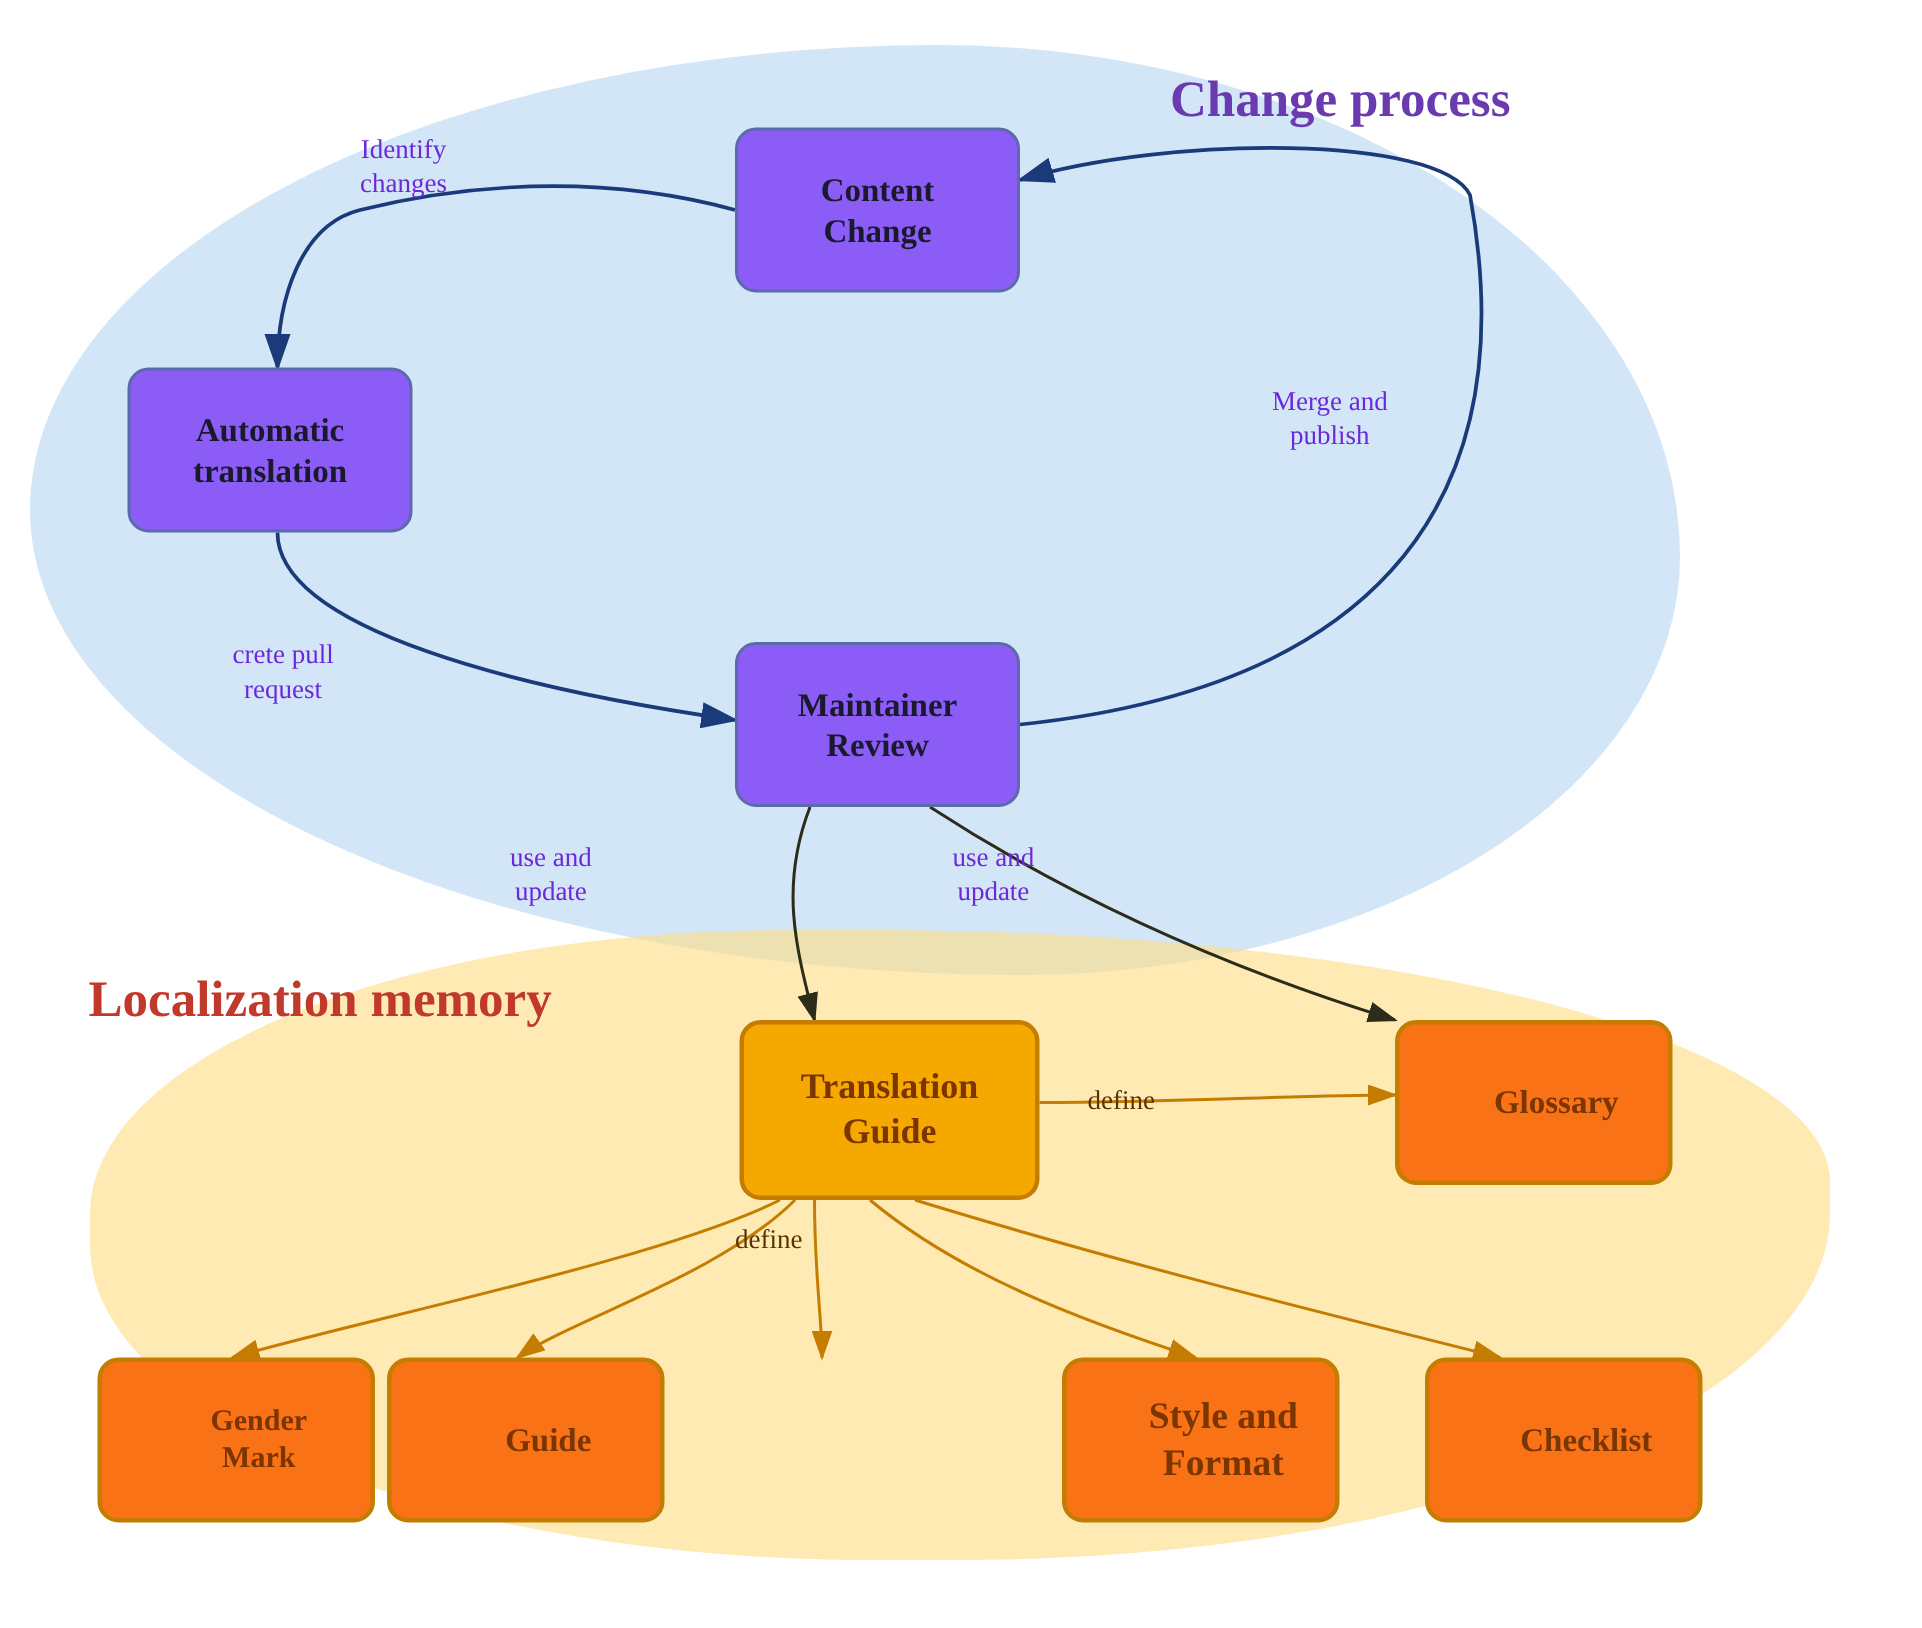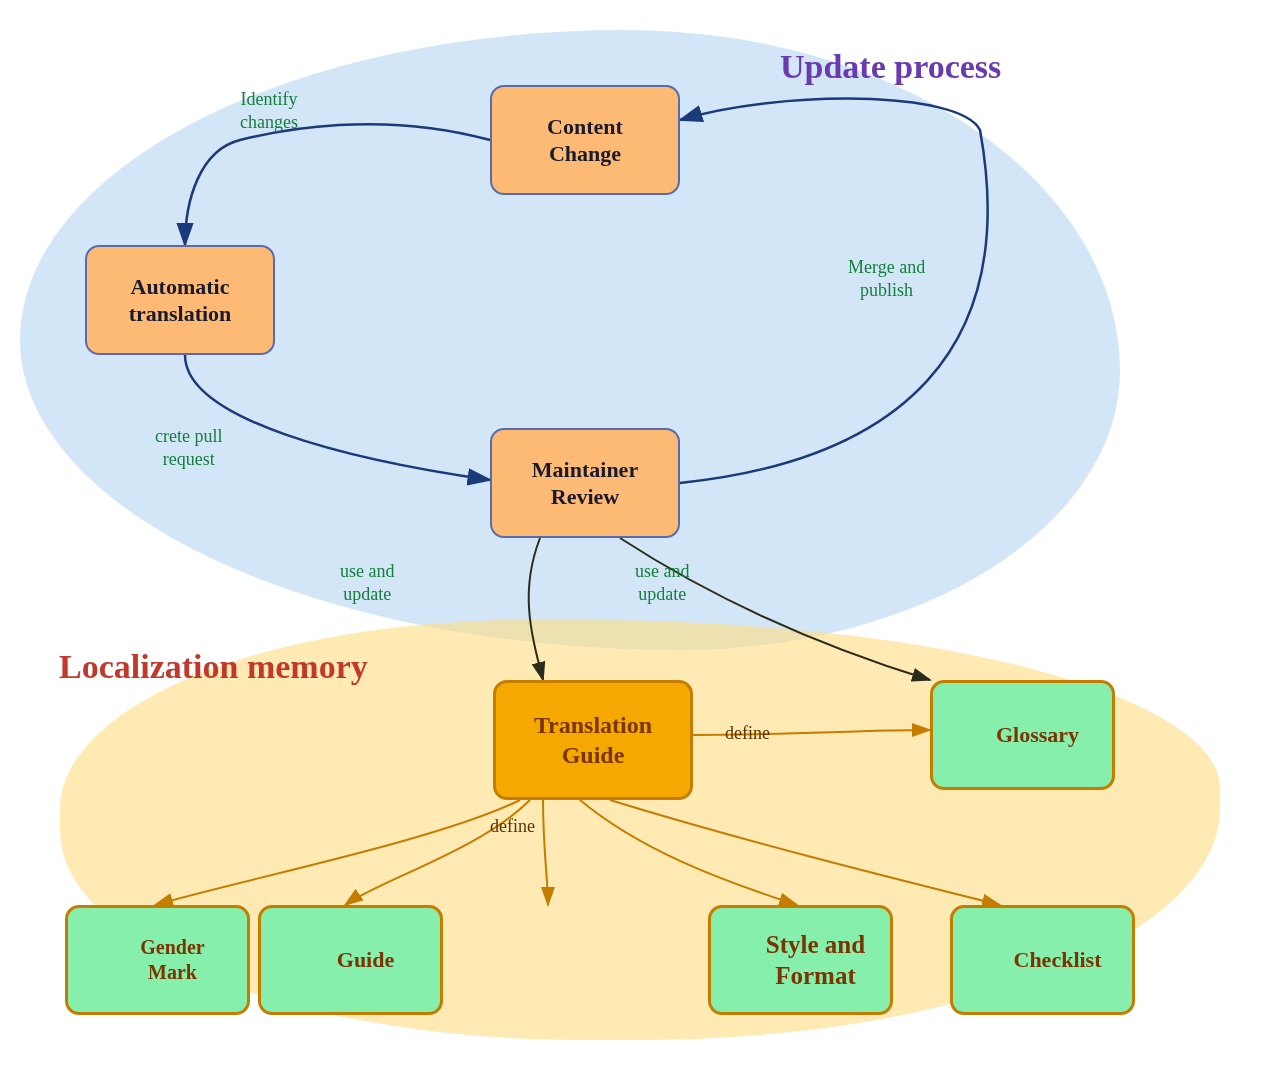--- a/index.html
+++ b/index.html
@@ -44,48 +44,48 @@
       align-items: center;
       justify-content: center;
       text-align: center;
       font-size: 22px;
       font-weight: bold;
       font-family: 'Comic Sans MS', 'Chalkboard SE', cursive;
       padding: 10px 14px;
       line-height: 1.25;
     }
     .box-blue {
-      background: #fdba74;
+      background: #8b5cf6;
       border: 2.5px solid #5a6aaa;
       color: #1a1a2e;
       width: 190px;
       height: 110px;
     }
     .box-orange {
-      background: #86efac;
+      background: #f97316;
       border: 3px solid #c47d00;
       color: #7a3500;
       width: 185px;
       height: 110px;
       padding-left: 44px;
     }
     .box-orange-lg {
       background: #f5a800;
       border: 3px solid #c47d00;
       color: #7a3500;
       width: 200px;
       height: 120px;
       font-size: 24px;
     }
 
     
     .label {
       position: absolute;
       font-family: 'Comic Sans MS', 'Chalkboard SE', cursive;
-      color: #15803d;
+      color: #6d28d9;
       font-size: 18px;
       text-align: center;
       line-height: 1.3;
     }
 
     
     .section-title {
       position: absolute;
       font-family: 'Comic Sans MS', 'Chalkboard SE', cursive;
       font-size: 34px;
@@ -101,21 +101,21 @@
     }
   </style>
 </head>
 <body>
 
 <div class="canvas">
 
   <div class="blue-blob"></div>
   <div class="orange-blob"></div>
 
-  <div class="section-title" style="top:48px; left:780px; color:#6a3ab0;">Update process</div>
+  <div class="section-title" style="top:48px; left:780px; color:#6a3ab0;">Change process</div>
   <div class="section-title" style="top:648px; left:59px; color:#c0392b;">Localization memory</div>
 
   <svg class="arrows">
     <defs>
       <marker id="arrowBlue" markerWidth="10" markerHeight="7" refX="9" refY="3.5" orient="auto">
         <polygon points="0 0, 10 3.5, 0 7" fill="#1a3a7a"></polygon>
       </marker>
       <marker id="arrowBlue2" markerWidth="10" markerHeight="7" refX="9" refY="3.5" orient="auto">
         <polygon points="0 0, 10 3.5, 0 7" fill="#1a3a7a"></polygon>
       </marker>

